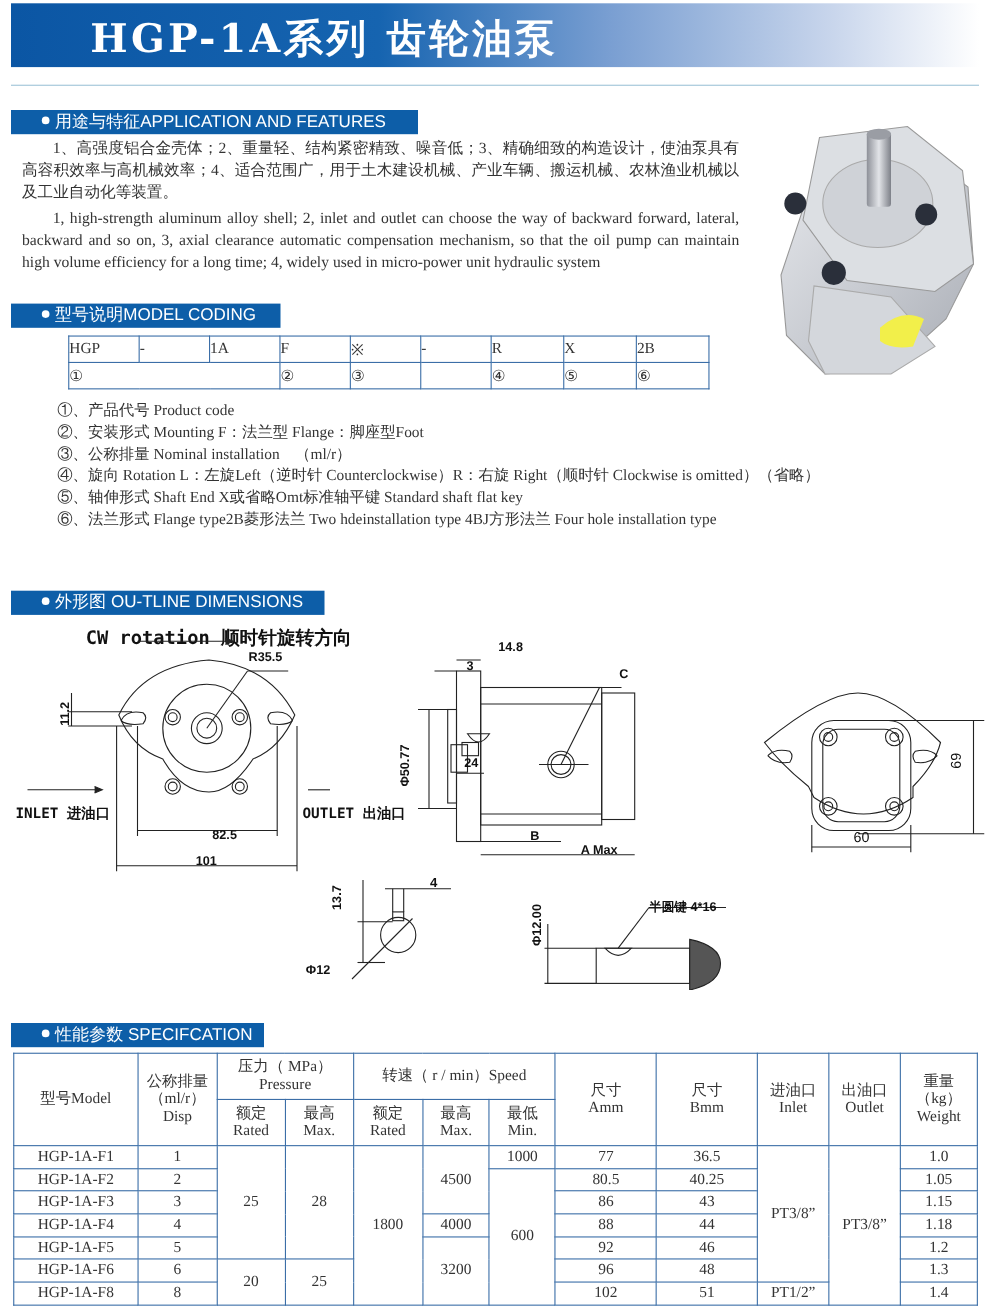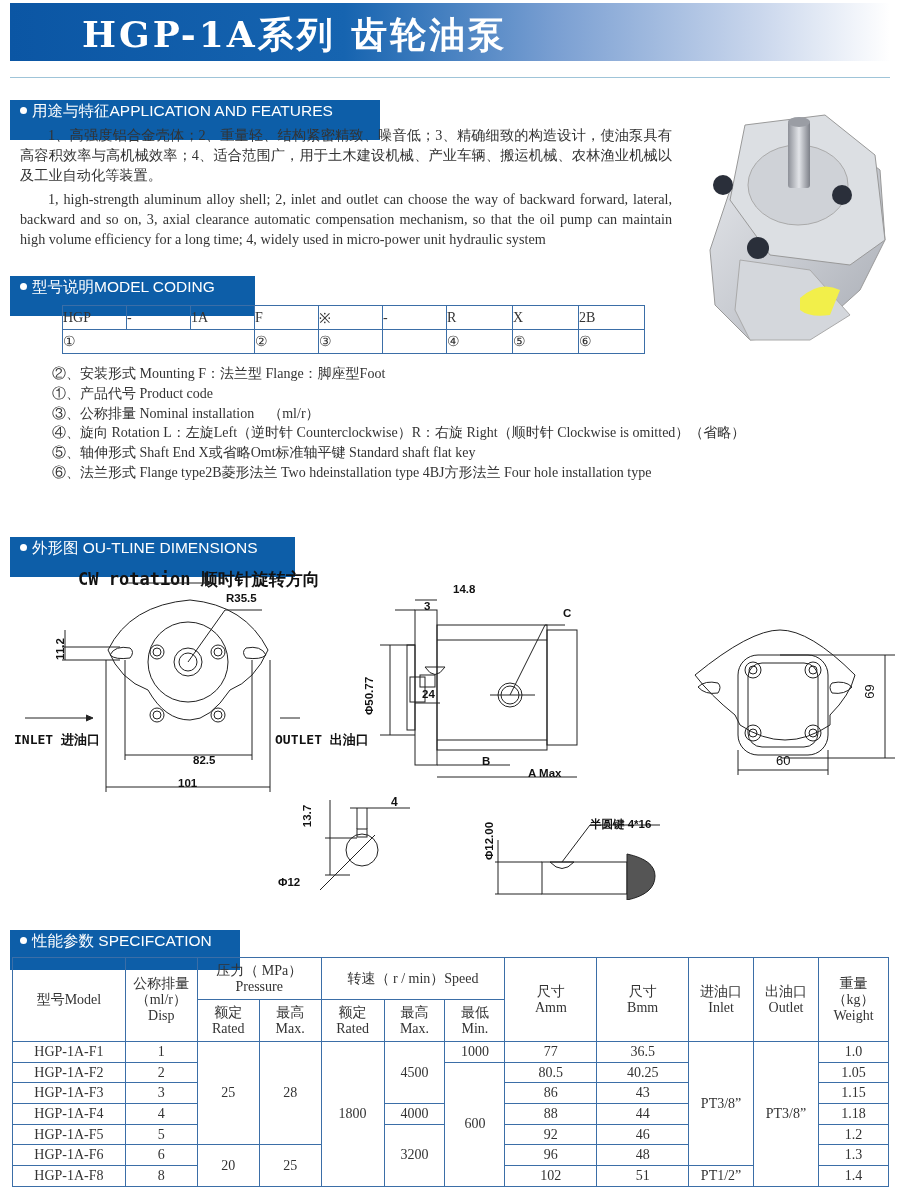--- a/index.html
+++ b/index.html
@@ -10,23 +10,23 @@
     position: absolute; left: 10px; top: 3px; width: 880px; height: 58px;
     background: linear-gradient(90deg, #0b56a4 0%, #1664b0 38%, #7a9fd2 62%, #c9d6ec 85%, #ffffff 100%);
   }
   .title-text {
     position: absolute; left: 28px; top: 8px; font-size: 36px; font-weight: bold;
     color: #ffffff; letter-spacing: 3px; font-family: "DejaVu Serif", serif; margin-left: 44px;
   }
   .title-rule { position: absolute; left: 10px; top: 77px; width: 880px; height: 1px; background: #9fc4d8; }
 
   .sec-head {
-    position: absolute; left: 10px; height: 40px; background: #0d5ea8; color: #fff;
+    position: absolute; left: 10px; height: 22px; background: #0d5ea8; color: #fff;
     font-family: "Liberation Sans", "DejaVu Sans", sans-serif; font-size: 15.5px; line-height: 22px;
-    padding-left: 10px; white-space: nowrap;
+    padding-left: 28px; white-space: nowrap;
   }
   .sec-head .dot { display: inline-block; width: 7px; height: 7px; border-radius: 50%; background: #fff; margin-right: 5px; vertical-align: 2px; }
 
   .para { position: absolute; left: 20px; width: 652px; font-size: 14.2px; line-height: 20px; color: #333; text-align: justify; }
   .para .indent { display: inline-block; width: 28px; }
 
   .product-photo { position: absolute; left: 690px; top: 100px; width: 205px; height: 255px; }
 
   table.coding { position: absolute; left: 62px; top: 305px; border-collapse: collapse; font-size: 14px; color: #333; }
   table.coding td { border: 1px solid #3b6ea7; height: 24px; text-align: left; }
@@ -101,22 +101,22 @@
     <td>②</td>
     <td>③</td>
     <td></td>
     <td>④</td>
     <td>⑤</td>
     <td>⑥</td>
   </tr>
 </tbody>
   </table>
 <div class="legend">
+  <div>①、产品代号 Product code</div>
   <div>②、安装形式 Mounting F：法兰型 Flange：脚座型Foot</div>
-  <div>①、产品代号 Product code</div>
   <div>③、公称排量 Nominal installation　（ml/r）</div>
   <div>④、旋向 Rotation L：左旋Left（逆时针 Counterclockwise）R：右旋 Right（顺时针 Clockwise is omitted）（省略）</div>
   <div>⑤、轴伸形式 Shaft End X或省略Omt标准轴平键 Standard shaft flat key</div>
   <div>⑥、法兰形式 Flange type2B菱形法兰 Two hdeinstallation type  4BJ方形法兰 Four hole installation type</div>
 </div>
 
 <div class="sec-head" style="top:537px;width:285px;">
   <span class="dot"></span><span>外形图  OU-TLINE DIMENSIONS</span>
 </div>
 

